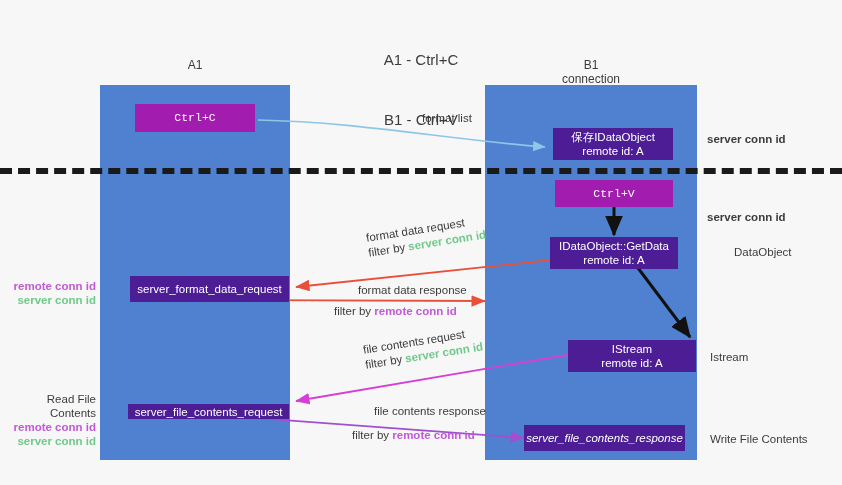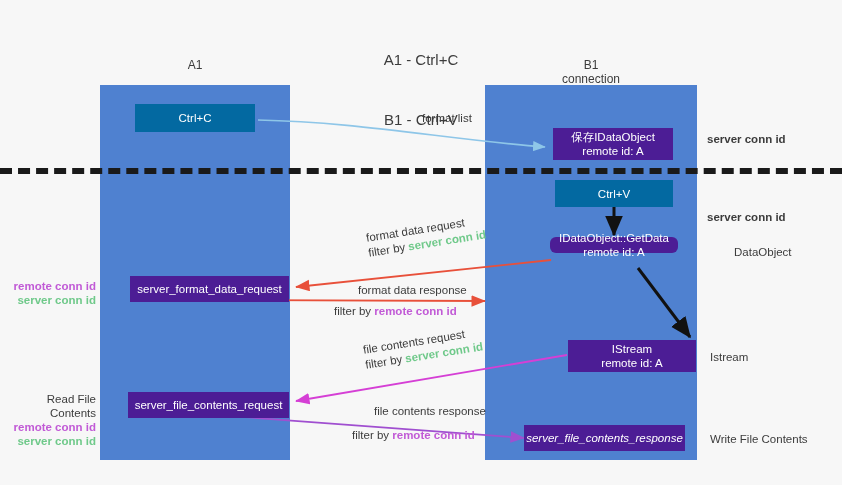--- a/index.html
+++ b/index.html
@@ -69,21 +69,21 @@
     font-size: 11.5px;
     line-height: 14px;
     text-align: center;
     display: flex;
     flex-direction: column;
     align-items: center;
     justify-content: center;
     padding: 2px 6px;
     white-space: nowrap;
   }
-  .node.green { background: #0369a1; }
+  .node.green { background: #a21caf; font-family: Liberation Mono, monospace; }
   .node.orange { background: #4c1d95; }
 
   
   .side-label {
     font-size: 11.5px;
     line-height: 14px;
   }
   .side-label.right { text-align: left; color: #3c3c3c; }
   .side-label.left  { text-align: right; }
   .green-txt  { color: #6fc98a; font-weight: bold; }
@@ -171,36 +171,36 @@
 
   <div class="abs node orange" style="left:553px; top:128px; width:120px; height:32px;">
     <span>保存IDataObject</span>
     <span>remote id: A</span>
   </div>
 
   <div class="abs node green" style="left:555px; top:180px; width:118px; height:27px;">
     <span>Ctrl+V</span>
   </div>
 
-  <div class="abs node orange" style="left:550px; top:237px; width:128px; height:16px;border-radius:6px;">
+  <div class="abs node orange" style="left:550px; top:237px; width:128px; height:32px;">
     <span>IDataObject::GetData</span>
     <span>remote id: A</span>
   </div>
 
   <div class="abs node orange" style="left:130px; top:276px; width:159px; height:26px;">
     <span>server_format_data_request</span>
   </div>
 
 
   <div class="abs node orange" style="left:568px; top:340px; width:128px; height:32px;">
     <span>IStream</span>
     <span>remote id: A</span>
   </div>
 
-  <div class="abs node orange" style="left:128px; top:392px; width:161px; height:26px;justify-content:center;">
+  <div class="abs node orange" style="left:128px; top:404px; width:161px; height:15px;justify-content:center;">
     <span>server_file_contents_request</span>
   </div>
 
   <div class="abs node orange" style="left:524px; top:425px; width:161px; height:26px;font-style:italic;">
     <span>server_file_contents_response</span>
   </div>
 
   <div class="abs side-label right green-txt" style="left:707px; top:132px;">server conn id</div>
 
   <div class="abs side-label right green-txt" style="left:707px; top:210px;">server conn id</div>

